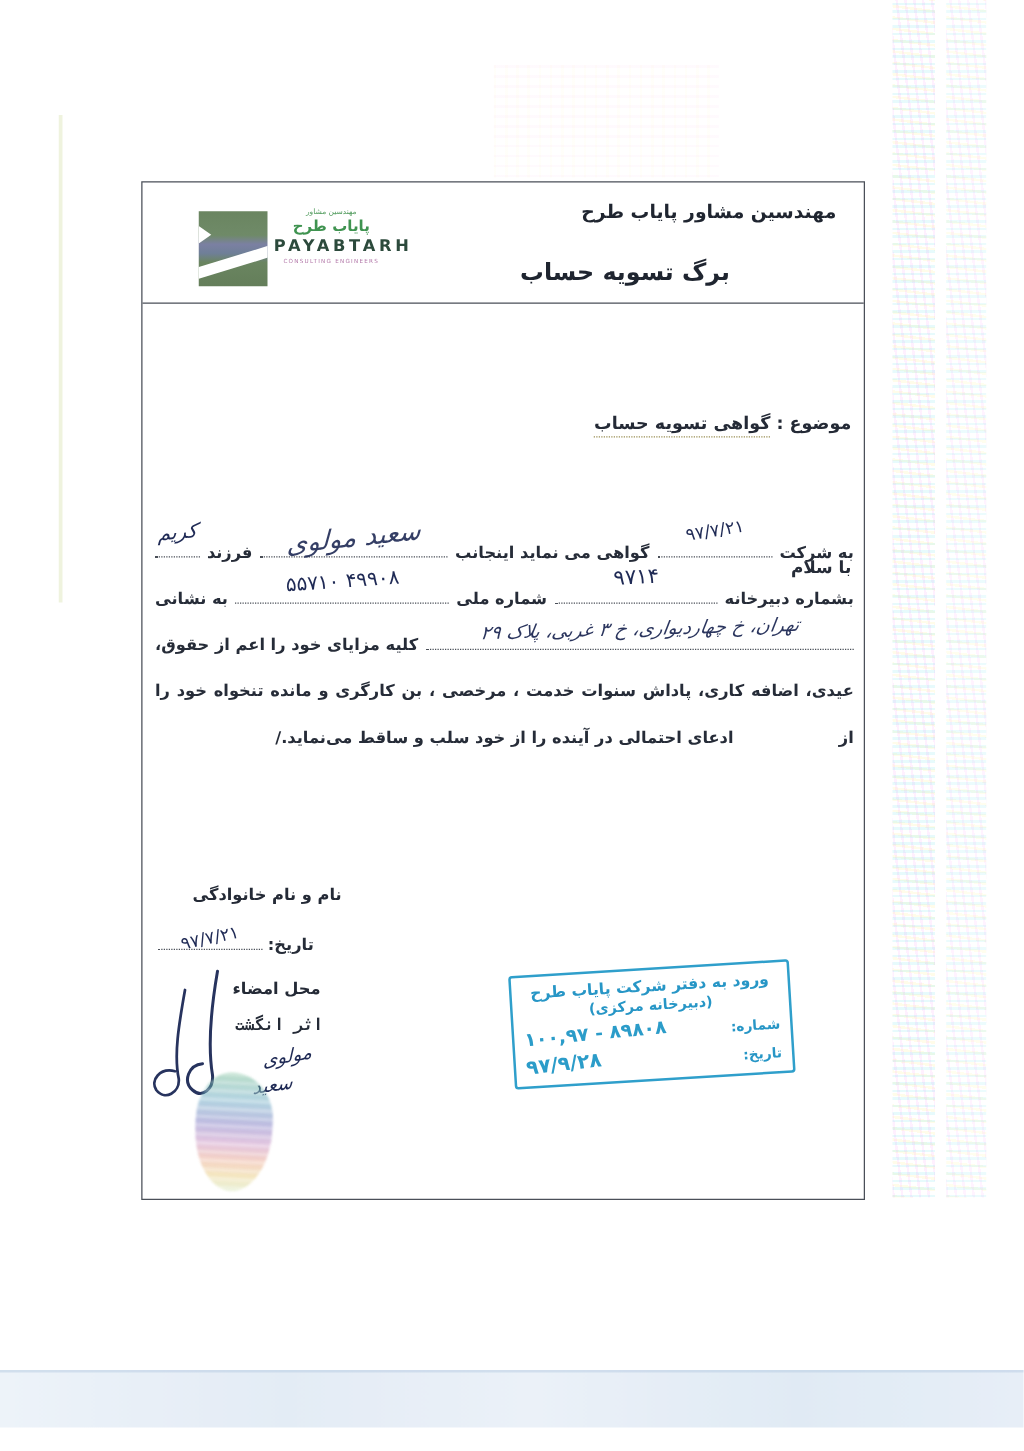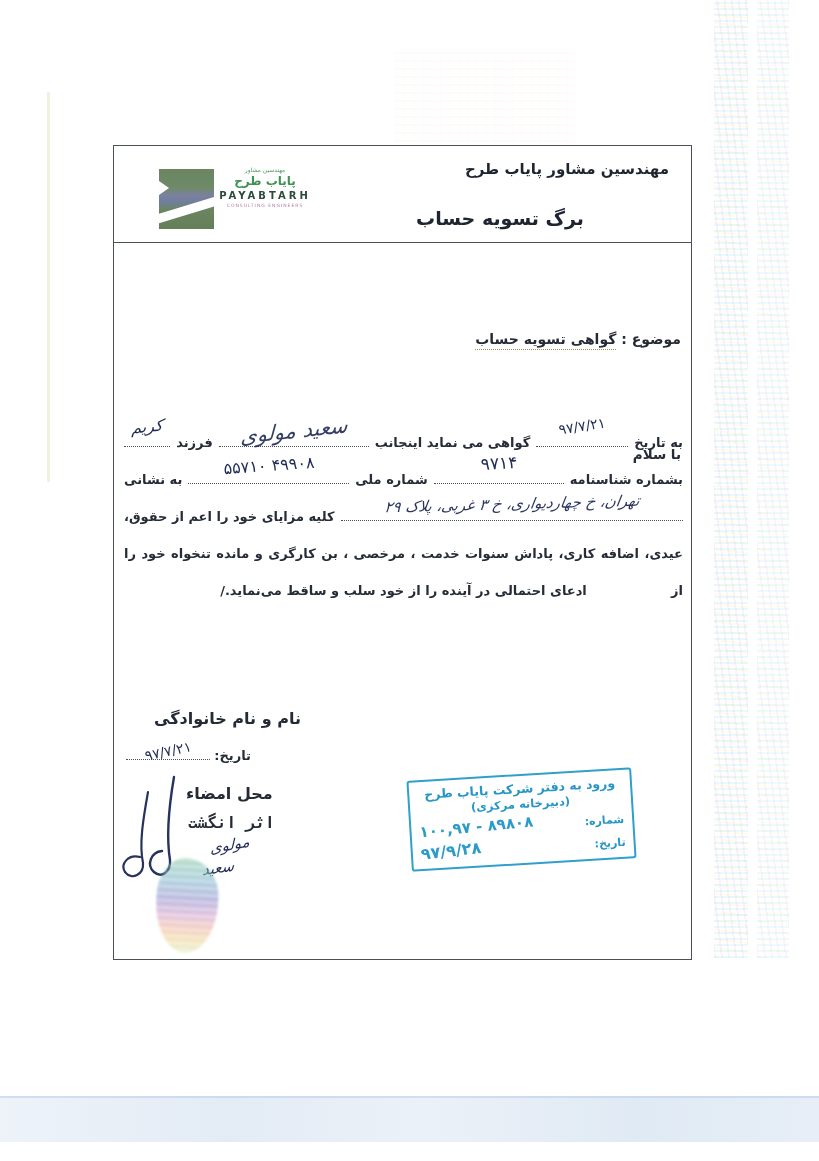--- a/index.html
+++ b/index.html
@@ -35,41 +35,41 @@
   .header-subtitle{position:absolute;top:61px;right:107px;font-size:19px;font-weight:bold;color:#1f2530;}
   
   .logo-square{position:absolute;top:23px;left:45px;width:55px;height:60px;overflow:hidden;
     background:linear-gradient(180deg,#6a8560 0%,#6f8a68 32%,#7b80a2 44%,#6f7f98 56%,#6a8560 68%,#647e5a 100%);}
   .logo-swoosh{position:absolute;left:-8px;top:36px;width:75px;height:9px;background:#fff;transform:rotate(-17deg);}
   .logo-notch{position:absolute;left:0;top:12px;width:0;height:0;
     border-top:7px solid transparent;border-bottom:7px solid transparent;border-left:10px solid #fff;}
   .logo-text{position:absolute;top:20px;left:105px;width:92px;text-align:center;direction:rtl;}
   .logo-fa-small{font-size:6px;color:#4f9a5b;letter-spacing:1px;}
   .logo-fa-name{font-size:12px;font-weight:bold;color:#3f9350;margin-top:1px;}
-  .logo-en-name{font-size:10px;font-weight:bold;color:#2c4a3c;letter-spacing:3px;direction:ltr;margin-top:2px;}
+  .logo-en-name{font-size:13px;font-weight:bold;color:#2c4a3c;letter-spacing:3px;direction:ltr;margin-top:2px;}
   .logo-en-sub{font-size:4.5px;color:#b277a8;letter-spacing:1px;direction:ltr;margin-top:2px;}
   
   .subject{position:absolute;top:185px;right:10px;font-size:14px;font-weight:bold;color:#242a36;}
   .subject-value{border-bottom:1px dotted #9a8f55;padding-bottom:2px;}
   .salutation{position:absolute;top:252px;right:10px;font-size:13.5px;font-weight:bold;margin-top:48px;}
   .body-text{position:absolute;top:278px;right:8px;left:10px;font-size:13px;font-weight:bold;line-height:37px;}
   .bline{display:flex;align-items:baseline;gap:6px;height:37px;direction:rtl;}
   .fill{position:relative;border-bottom:1px dotted #4a4f58;height:14px;flex:0 0 auto;}
   .fill.grow{flex:1 1 auto;}
   .hand{position:absolute;bottom:1px;left:50%;white-space:nowrap;color:#1f2a55;font-weight:normal;}
   .hand-date1{transform:translateX(-50%) rotate(-9deg);font-size:14px;direction:ltr;}
   .hand-name{transform:translateX(-50%) rotate(-6deg) skewX(-8deg);font-size:21px;font-style:italic;letter-spacing:-1px;opacity:.9;bottom:-4px;}
   .hand-father{transform:translateX(-50%) rotate(-5deg) skewX(-6deg);font-size:16px;font-style:italic;}
   .hand-idnum{transform:translateX(-50%) rotate(-3deg);font-size:17px;direction:ltr;letter-spacing:2px;}
   .hand-natid{transform:translateX(-50%) rotate(-4deg);font-size:16px;direction:ltr;letter-spacing:3px;bottom:-1px;}
   .hand-address{transform:translateX(-50%) rotate(-1.5deg) skewX(-10deg);font-size:15px;font-style:italic;letter-spacing:1px;bottom:-3px;opacity:.95;}
   .just{display:block;text-align:justify;text-align-last:justify;height:37px;}
   .plain{display:block;text-align:center;height:37px;}
   
-  .sig-label{position:absolute;font-size:16px;font-weight:bold;color:#242a36;}
+  .sig-label{position:absolute;font-size:13px;font-weight:bold;color:#242a36;}
   .sig-name-label{top:563px;right:auto;left:40px;}
   .sig-date-row{position:absolute;top:600px;left:12px;width:125px;display:flex;direction:rtl;align-items:baseline;gap:4px;font-size:13px;font-weight:bold;}
   .sig-date-fill{flex:1 1 auto;position:relative;border-bottom:1px dotted #4a4f58;height:13px;}
   .hand-sigdate{transform:translateX(-50%) rotate(-12deg);font-size:14px;direction:ltr;bottom:0;}
   .sig-place-label{top:638px;left:72px;}
   .sig-finger-label{top:667px;left:74px;font-family:Liberation Mono, monospace;}
   .hand-script{position:absolute;color:#1f2a55;font-style:italic;white-space:nowrap;}
   .hand-surname{top:690px;left:96px;font-size:15px;transform:rotate(-10deg) skewX(-10deg);}
   .hand-firstname{top:713px;left:88px;font-size:15px;transform:rotate(-8deg) skewX(-10deg);}
   .sig-svg{position:absolute;top:628px;left:2px;}
@@ -117,35 +117,35 @@
 
   <div class="subject">
     <span>موضوع :</span>
     <span class="subject-value">گواهی تسویه حساب</span>
   </div>
 
   <div class="salutation">با سلام</div>
 
   <div class="body-text">
     <div class="bline">
-      <span>به تاریخ</span>
+      <span>به شرکت</span>
       <span class="fill" style="width:92px">
         <span class="hand hand-date1">۹۷/۷/۲۱</span>
       </span>
       <span>گواهی می نماید اینجانب</span>
       <span class="fill" style="width:150px">
         <span class="hand hand-name">سعید مولوی</span>
       </span>
       <span>فرزند</span>
       <span class="fill grow">
         <span class="hand hand-father">کریم</span>
       </span>
     </div>
     <div class="bline">
-      <span>بشماره شناسنامه</span>
+      <span>بشماره دبیرخانه</span>
       <span class="fill" style="width:130px">
         <span class="hand hand-idnum">۹۷۱۴</span>
       </span>
       <span>شماره ملی</span>
       <span class="fill grow">
         <span class="hand hand-natid">۵۵۷۱۰ ۴۹۹۰۸</span>
       </span>
       <span>به نشانی</span>
     </div>
     <div class="bline">

